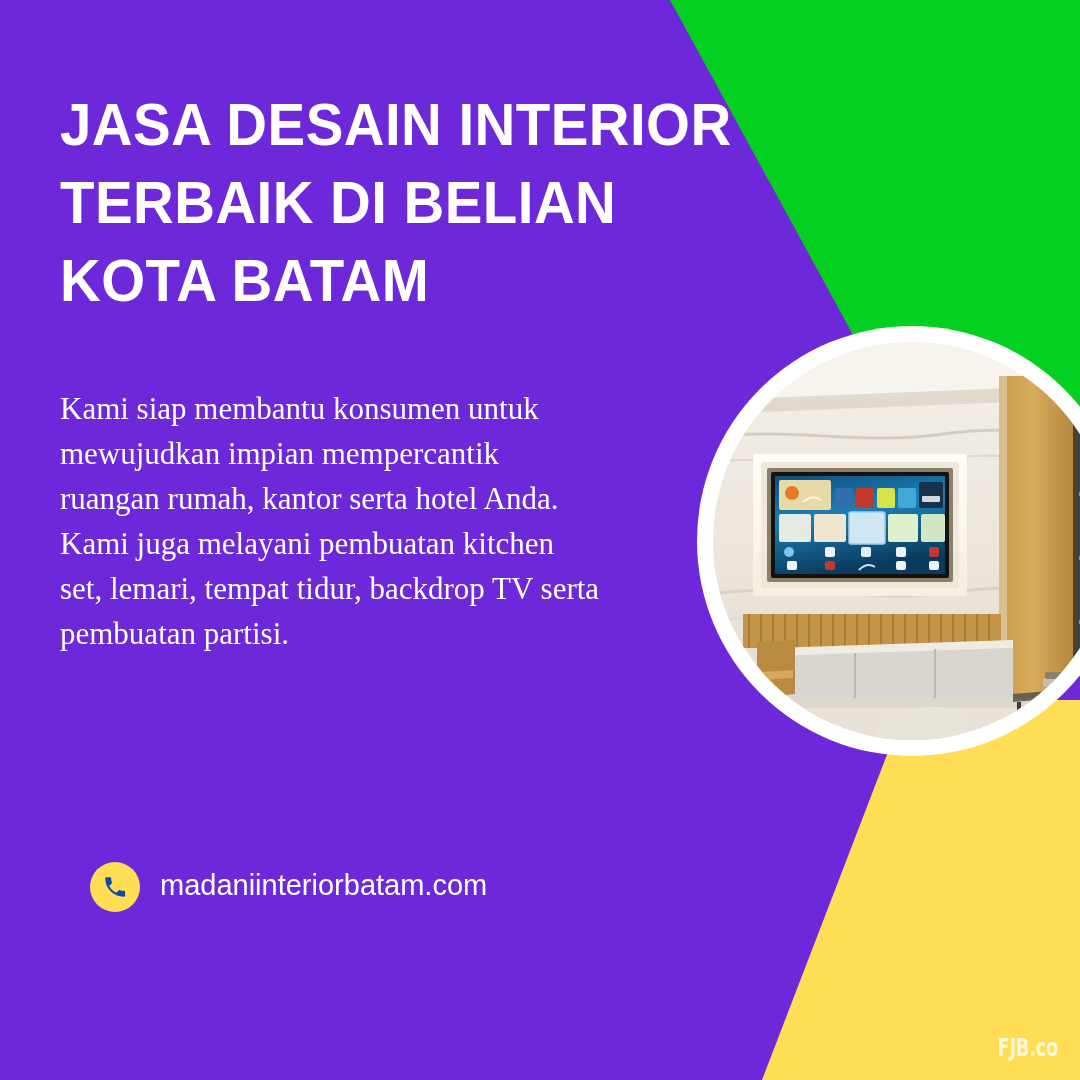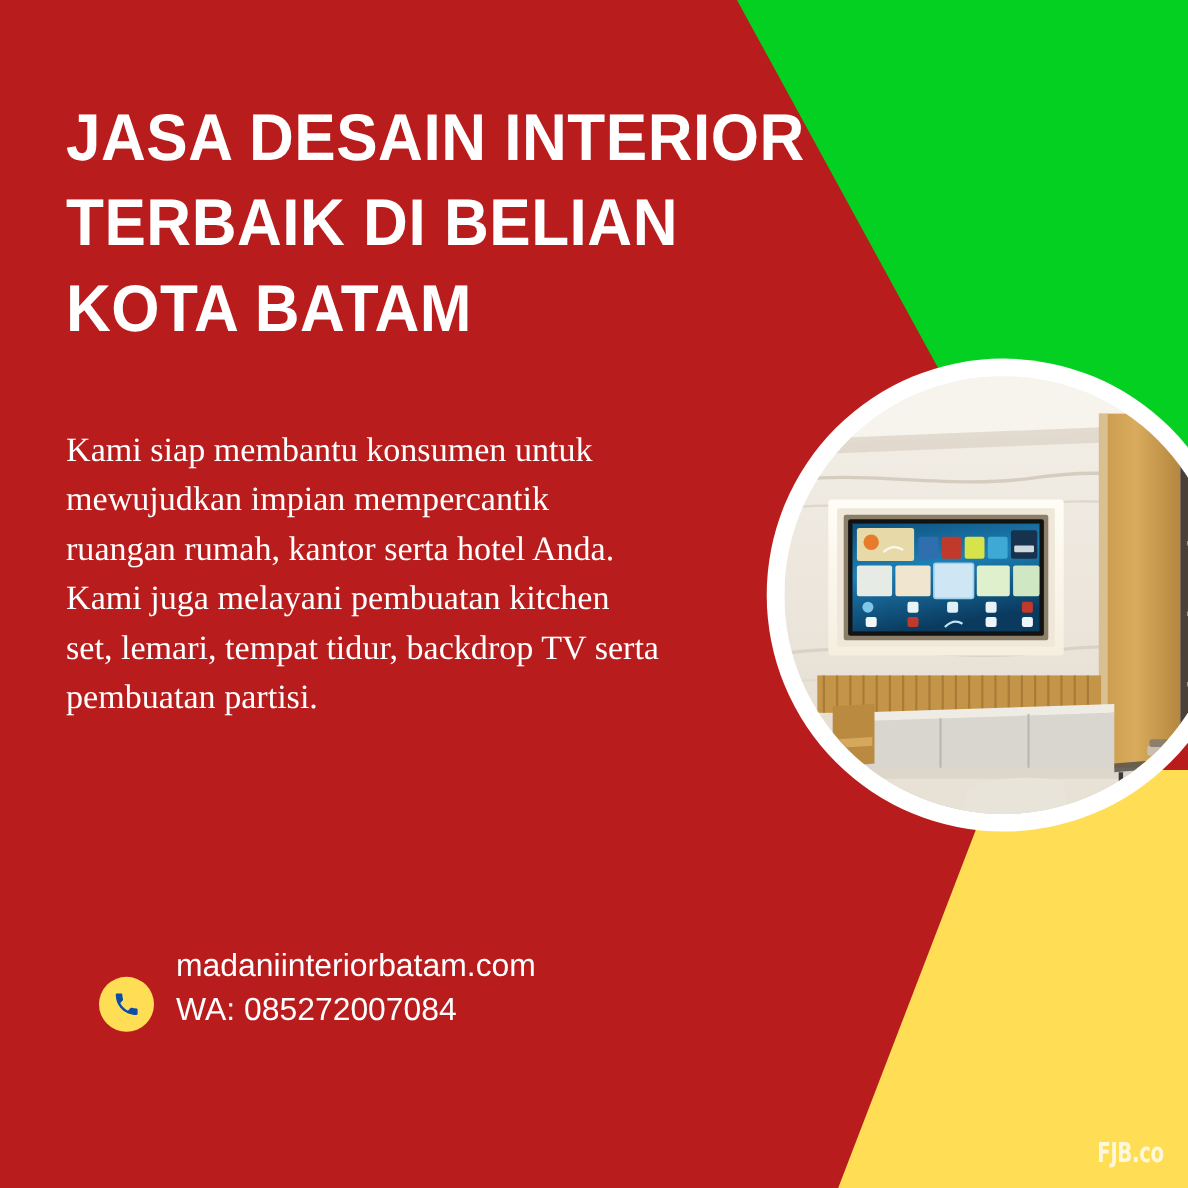--- a/index.html
+++ b/index.html
@@ -5,21 +5,21 @@
   html, body {
     margin: 0;
     padding: 0;
     background: #ffffff;
   }
   #poster {
     position: relative;
     width: 1080px;
     height: 1080px;
     overflow: hidden;
-    background: #b91c1c;
+    background: #6d28d9;
     font-family: "Liberation Sans", sans-serif;
   }
 
   
   .wedge {
     position: absolute;
     inset: 0;
     width: 1080px;
     height: 1080px;
   }
@@ -62,21 +62,21 @@
     font-weight: 400;
     font-family: Liberation Serif, serif;
   }
 
   
   .contact {
     position: absolute;
     left: 90px;
     top: 858px;
     display: flex;
-    align-items: flex-end;
+    align-items: center;
     gap: 20px;
   }
   .phone-badge {
     width: 50px;
     height: 50px;
     border-radius: 50%;
     background: #FFDD55;
     display: flex;
     align-items: center;
     justify-content: center;
@@ -272,19 +272,18 @@
   <p class="body-copy">Kami siap membantu konsumen untuk mewujudkan impian mempercantik ruangan rumah, kantor serta hotel Anda. Kami juga melayani pembuatan kitchen set, lemari, tempat tidur, backdrop TV serta pembuatan partisi.</p>
 
   <div class="contact">
     <span class="phone-badge">
       <svg width="26" height="26" viewBox="0 0 24 24" aria-hidden="true">
         <path d="M6.6 10.8c1.4 2.8 3.8 5.2 6.6 6.6l2.2-2.2c.3-.3.7-.4 1.1-.3 1.2.4 2.5.6 3.8.6.6 0 1 .4 1 1V20c0 .6-.4 1-1 1C10.6 21 3 13.4 3 4c0-.6.4-1 1-1h3.5c.6 0 1 .4 1 1 0 1.3.2 2.6.6 3.8.1.4 0 .8-.3 1.1l-2.2 2.2z" fill="#0B4CA8"></path>
       </svg>
     </span>
     <span class="contact-lines">
       <span>madaniinteriorbatam.com</span>
-      <span>WA: 085272007084</span>
     </span>
   </div>
 
   <div class="watermark">FJB.co</div>
 
 </div>
 
 </body></html>

